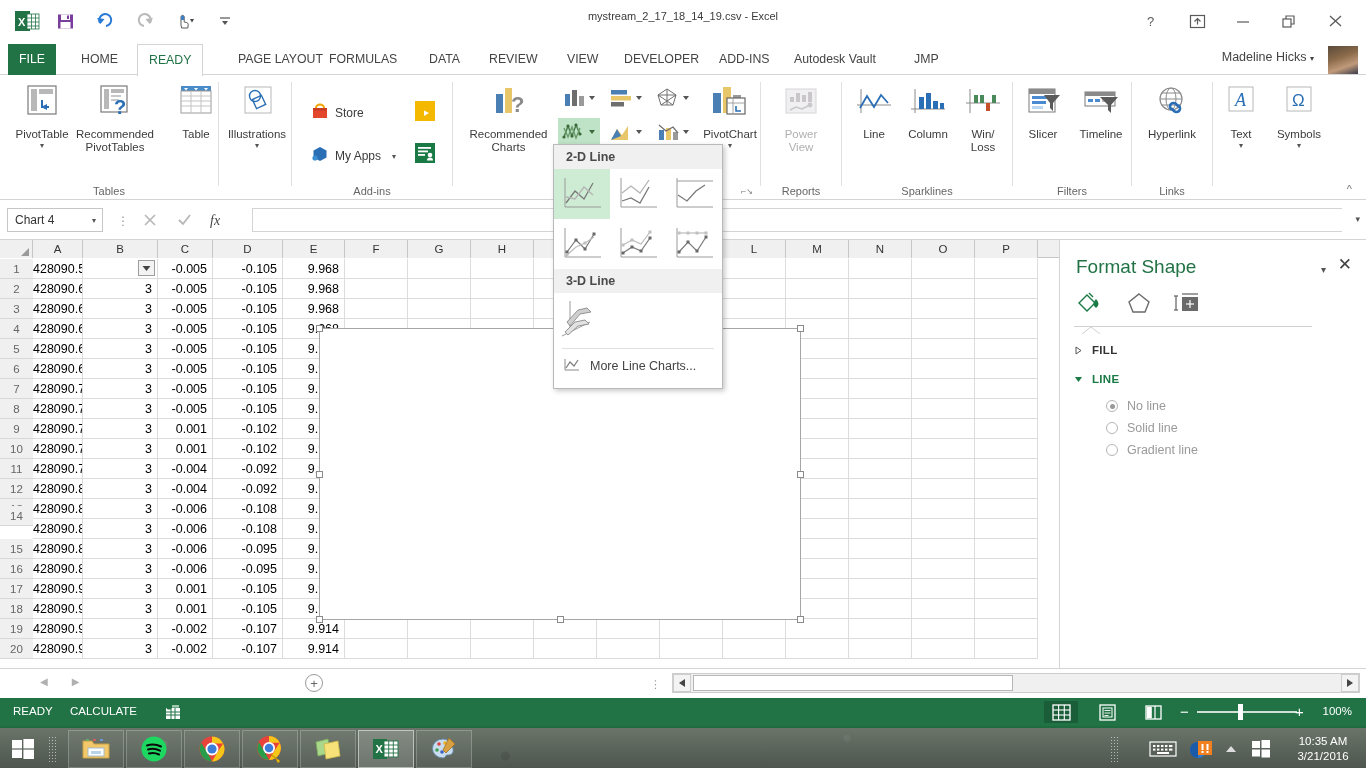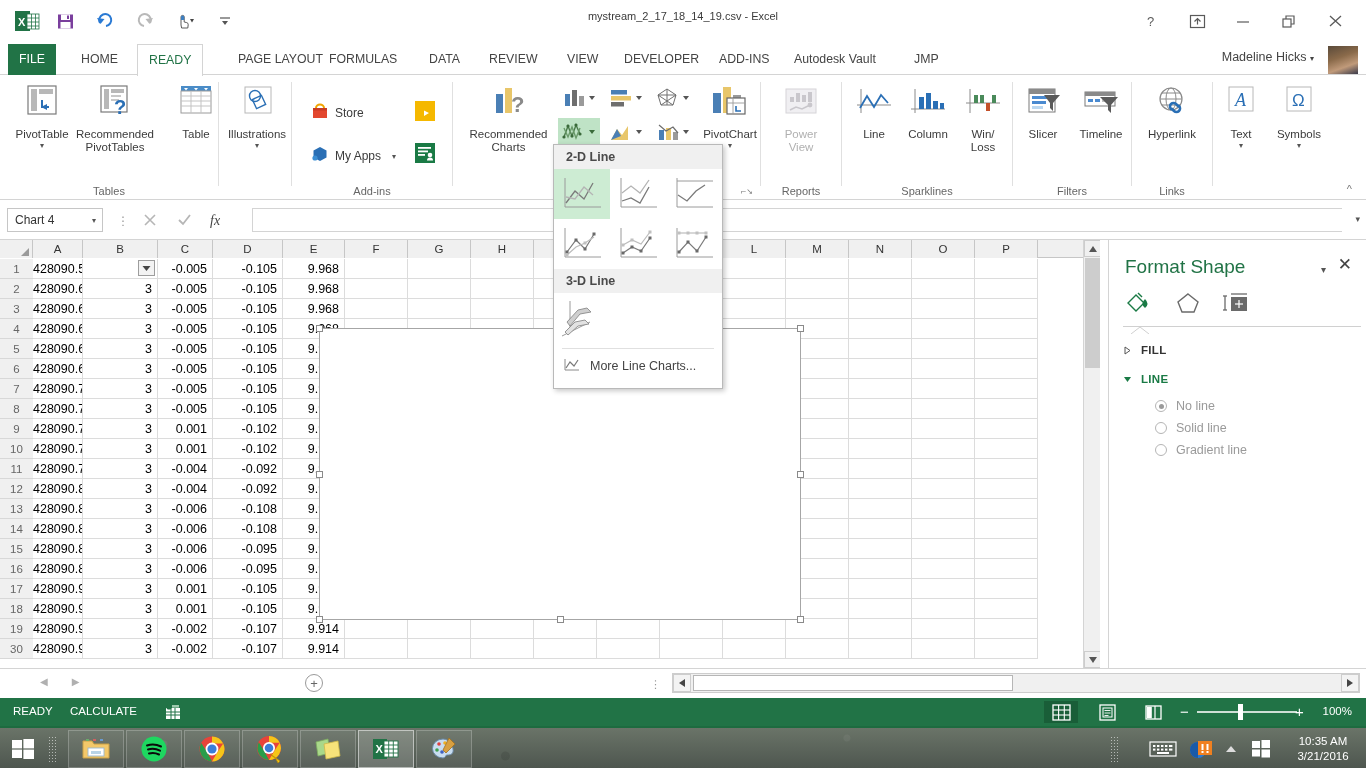--- a/index.html
+++ b/index.html
@@ -128,21 +128,21 @@
   .chartobj {
     position:absolute; background:#fff; border:1px solid #a6a6a6; z-index:6;
   }
   .handle { position:absolute; width:7px; height:7px; background:#fff; border:1px solid #8a8a8a; }
   .vscroll { position:absolute; right:0; top:0; width:17px; height:428px; background:#f0f0f0; border-left:1px solid #d4d4d4;}
   .vs-arrow { position:absolute; left:0; width:17px; height:17px; background:#f0f0f0; border:1px solid #cdcdcd; display:flex;align-items:center;justify-content:center;cursor:pointer;}
   .vs-thumb { position:absolute; left:1px; top:18px; width:15px; height:110px; background:#cdcdcd; cursor:pointer;}
 
   
   .pane {
-    position:absolute; right:0; top:240px; width:258px; height:428px;
+    position:absolute; right:0; top:240px; width:307px; height:428px;
     background:#fff; border-left:1px solid #d4d4d4;padding-left:35px;
   }
   .pane-title { position:absolute; left:16px; top:16px; font-size:19px; color:#217346; }
   .pane-min { position:absolute; right:40px; top:24px; font-size:10px; color:#555; cursor:pointer;}
   .pane-close { position:absolute; right:14px; top:18px; font-size:17px; color:#444; cursor:pointer; line-height:14px;}
   .pane-tabs { position:absolute; left:14px; top:48px; display:flex; gap:14px; align-items:center;}
   .pane-tab { width:34px; height:30px; display:flex;align-items:center;justify-content:center; cursor:pointer;}
   .pane-hr { position:absolute; left:14px; top:86px; width:238px; height:1px; background:#d0d0d0;}
   .pane-notch { position:absolute; left:20px; top:80px; width:22px; height:8px; }
   .sect { position:absolute; left:14px; cursor:pointer; display:flex; align-items:center; gap:9px; }
@@ -840,27 +840,27 @@
       <div class="rhcell" style="top: 79px;">4</div>
       <div class="rhcell" style="top: 99px;">5</div>
       <div class="rhcell" style="top: 119px;">6</div>
       <div class="rhcell" style="top: 139px;">7</div>
       <div class="rhcell" style="top: 159px;">8</div>
       <div class="rhcell" style="top: 179px;">9</div>
       <div class="rhcell" style="top: 199px;">10</div>
       <div class="rhcell" style="top: 219px;">11</div>
       <div class="rhcell" style="top: 239px;">12</div>
       <div class="rhcell" style="top: 259px;">13</div>
-      <div class="rhcell" style="top: 279px;">14</div>
+      <div class="rhcell" style="top: 266px;">14</div>
       <div class="rhcell" style="top: 299px;">15</div>
       <div class="rhcell" style="top: 319px;">16</div>
       <div class="rhcell" style="top: 339px;">17</div>
       <div class="rhcell" style="top: 359px;">18</div>
       <div class="rhcell" style="top: 379px;">19</div>
-      <div class="rhcell" style="top: 399px;">30</div>
+      <div class="rhcell" style="top: 399px;">20</div>
     </div>
   <div id="cells">
       <div class="cell" style="left: 33px; width: 50px; top: 19px;">428090.5</div>
       <div class="cell" style="left: 83px; width: 75px; top: 19px;"></div>
       <div class="cell" style="left: 158px; width: 55px; top: 19px;">-0.005</div>
       <div class="cell" style="left: 213px; width: 70px; top: 19px;">-0.105</div>
       <div class="cell" style="left: 283px; width: 62px; top: 19px;">9.968</div>
       <div class="cell" style="left: 345px; width: 63px; top: 19px;"></div>
       <div class="cell" style="left: 408px; width: 63px; top: 19px;"></div>
       <div class="cell" style="left: 471px; width: 63px; top: 19px;"></div>

